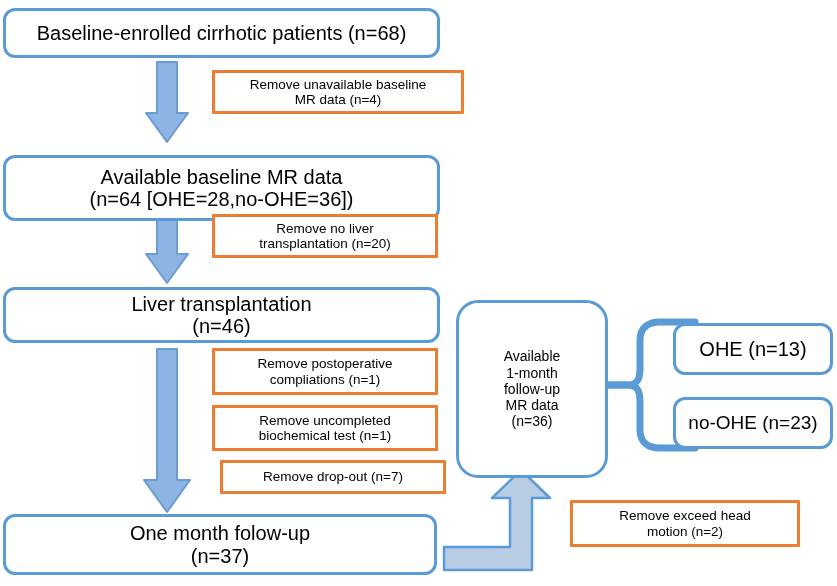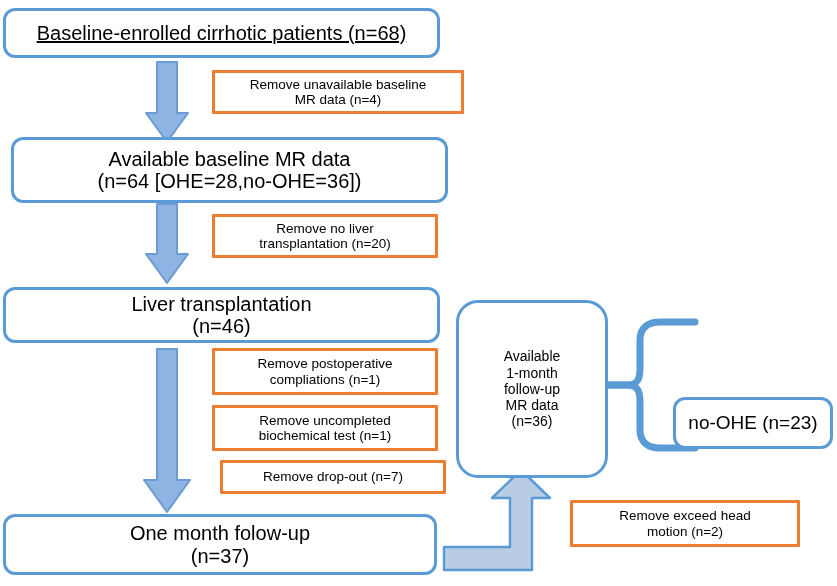--- a/index.html
+++ b/index.html
@@ -69,37 +69,38 @@
          L 640,340
          C 640,328 648,322 660,322
          L 695,322" fill="none" stroke="#5B9BD5" stroke-width="7" stroke-linecap="round" stroke-linejoin="round"></path>
     <path d="M 608,385 L 626,385
          C 638,385 640,391 640,402
          L 640,430
          C 640,442 648,448 660,448
          L 695,448" fill="none" stroke="#5B9BD5" stroke-width="7" stroke-linecap="round" stroke-linejoin="round"></path>
   </svg>
 
-  <div class="box blue-box" style="left:3px; top:8px; width:437px; height:50px;text-decoration:underline;">Baseline-enrolled cirrhotic patients (n=68)</div>
+  <div class="box blue-box" style="left:3px; top:8px; width:437px; height:50px;">Baseline-enrolled cirrhotic patients (n=68)</div>
 
-  <div class="box blue-box" style="left:3px; top:137px; width:437px; height:66px;margin-left:8px;">Available baseline MR data
+  <div class="box blue-box" style="left:3px; top:155px; width:437px; height:66px;">Available baseline MR data
 (n=64 [OHE=28,no-OHE=36])</div>
 
   <div class="box blue-box" style="left:3px; top:287px; width:437px; height:56px;">Liver transplantation
 (n=46)</div>
 
   <div class="box blue-box" style="left:3px; top:514px; width:434px; height:61px;">One month folow-up
 (n=37)</div>
 
   <div class="box blue-box big-radius" style="left:456px; top:300px; width:152px; height:178px; font-size:14px; line-height:1.16;">Available
 1-month
 follow-up
 MR data
 (n=36)</div>
 
+  <div class="box blue-box" style="left:673px; top:323px; width:160px; height:52px;">OHE (n=13)</div>
 
   <div class="box blue-box" style="left:673px; top:397px; width:160px; height:52px; font-size:19px;">no-OHE (n=23)</div>
 
   <div class="box orange-box" style="left:212px; top:70px; width:252px; height:44px;">Remove unavailable baseline
 MR data (n=4)</div>
 
   <div class="box orange-box" style="left:212px; top:214px; width:226px; height:44px;">Remove no liver
 transplantation (n=20)</div>
 
   <div class="box orange-box" style="left:212px; top:348px; width:226px; height:47px;">Remove postoperative

